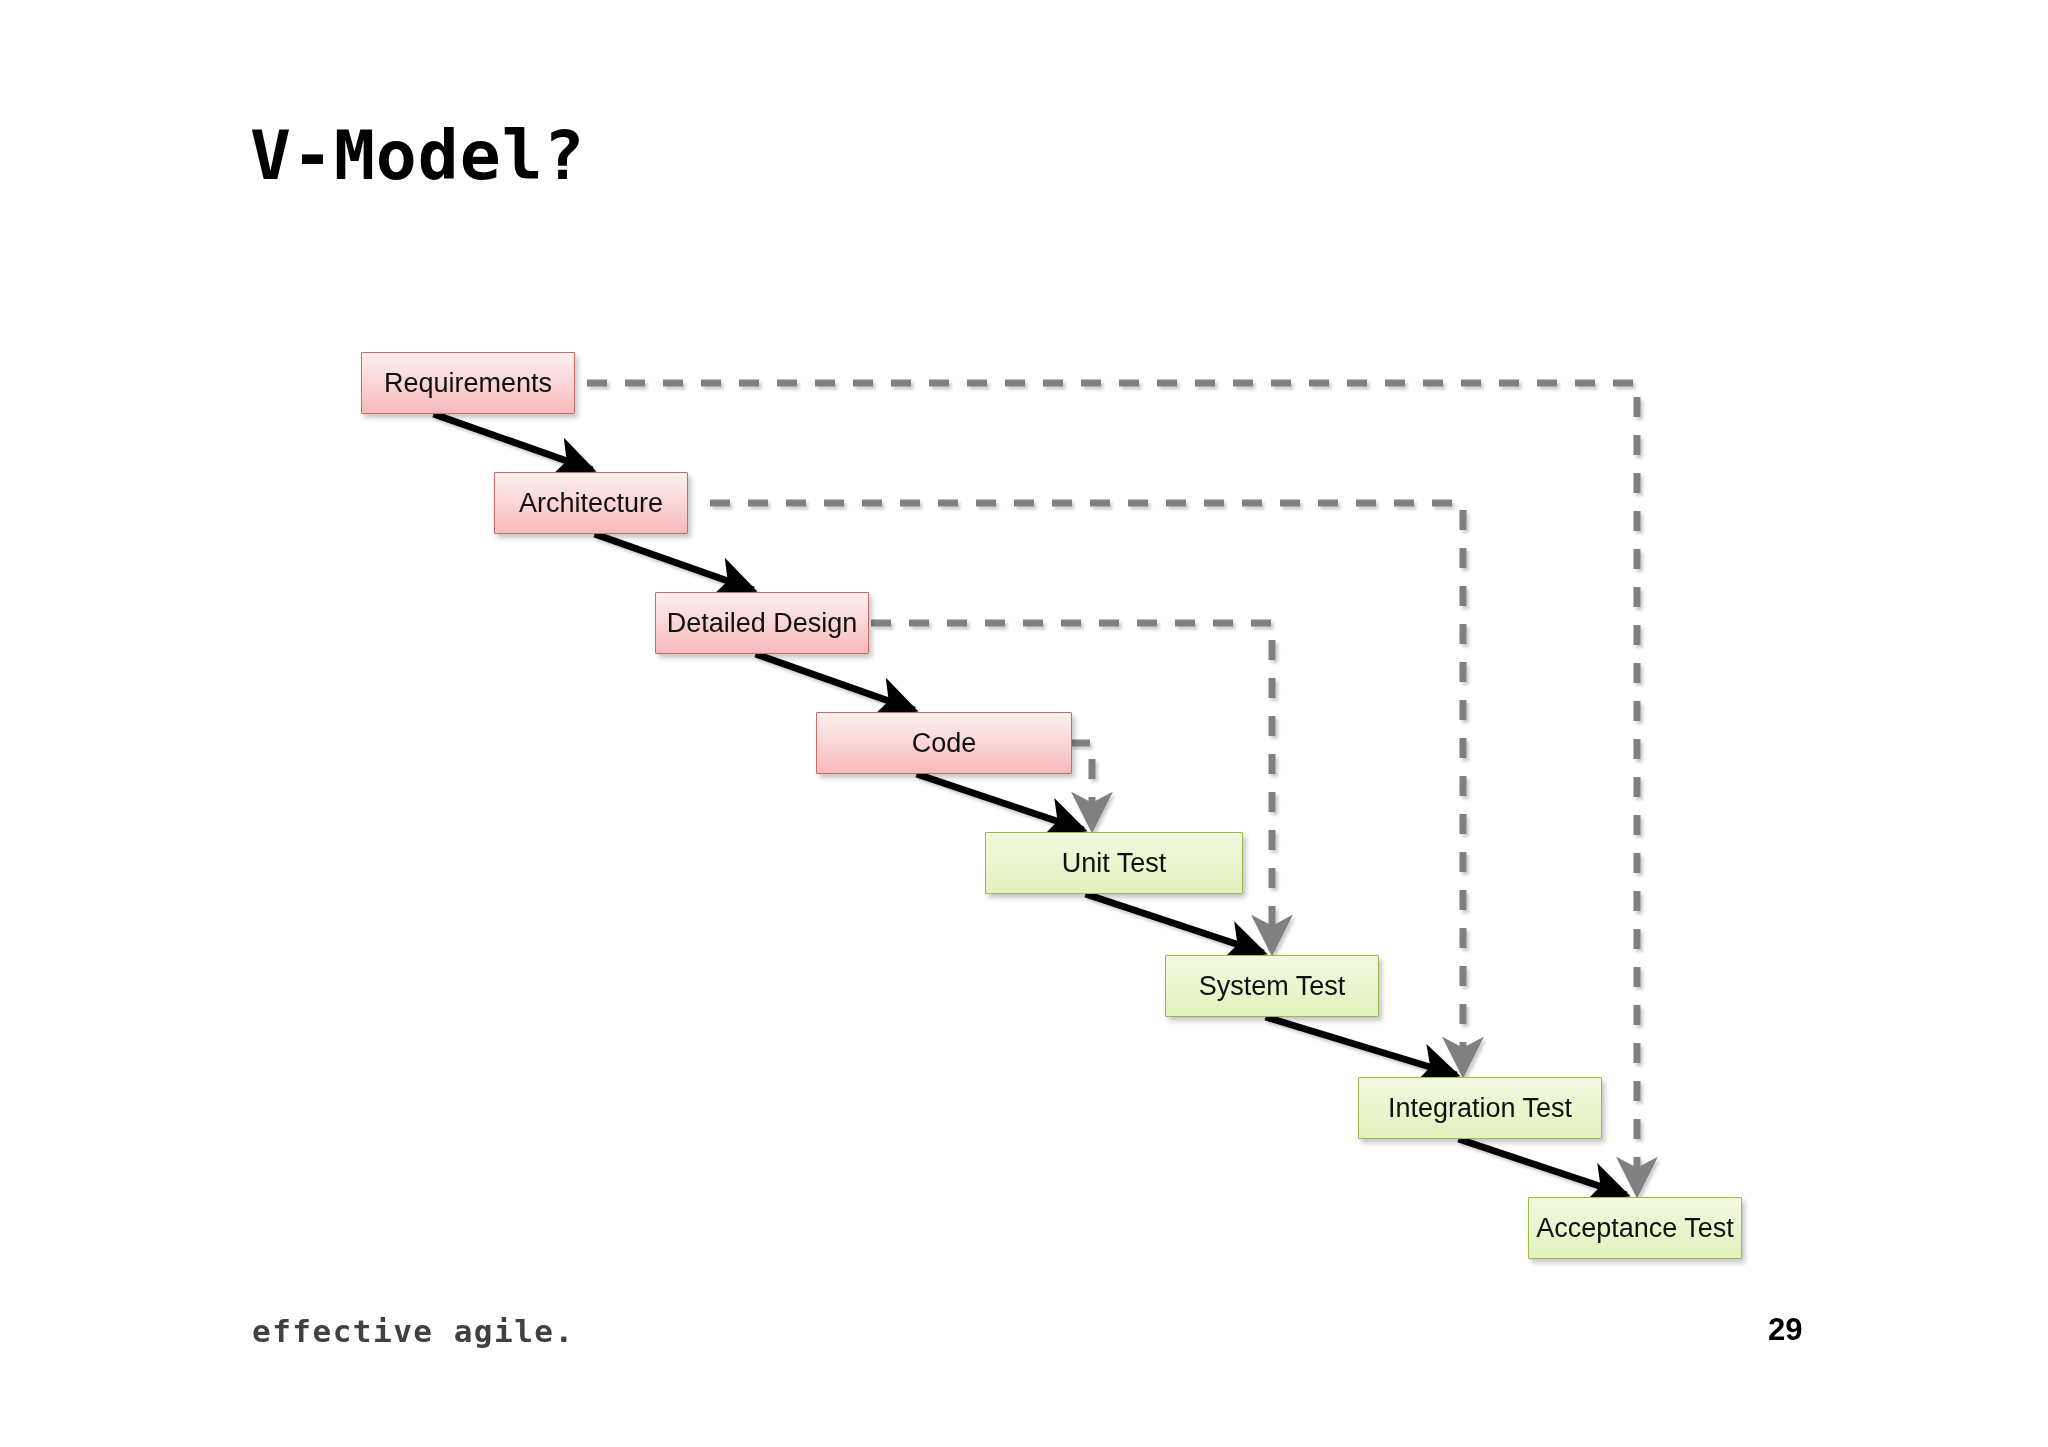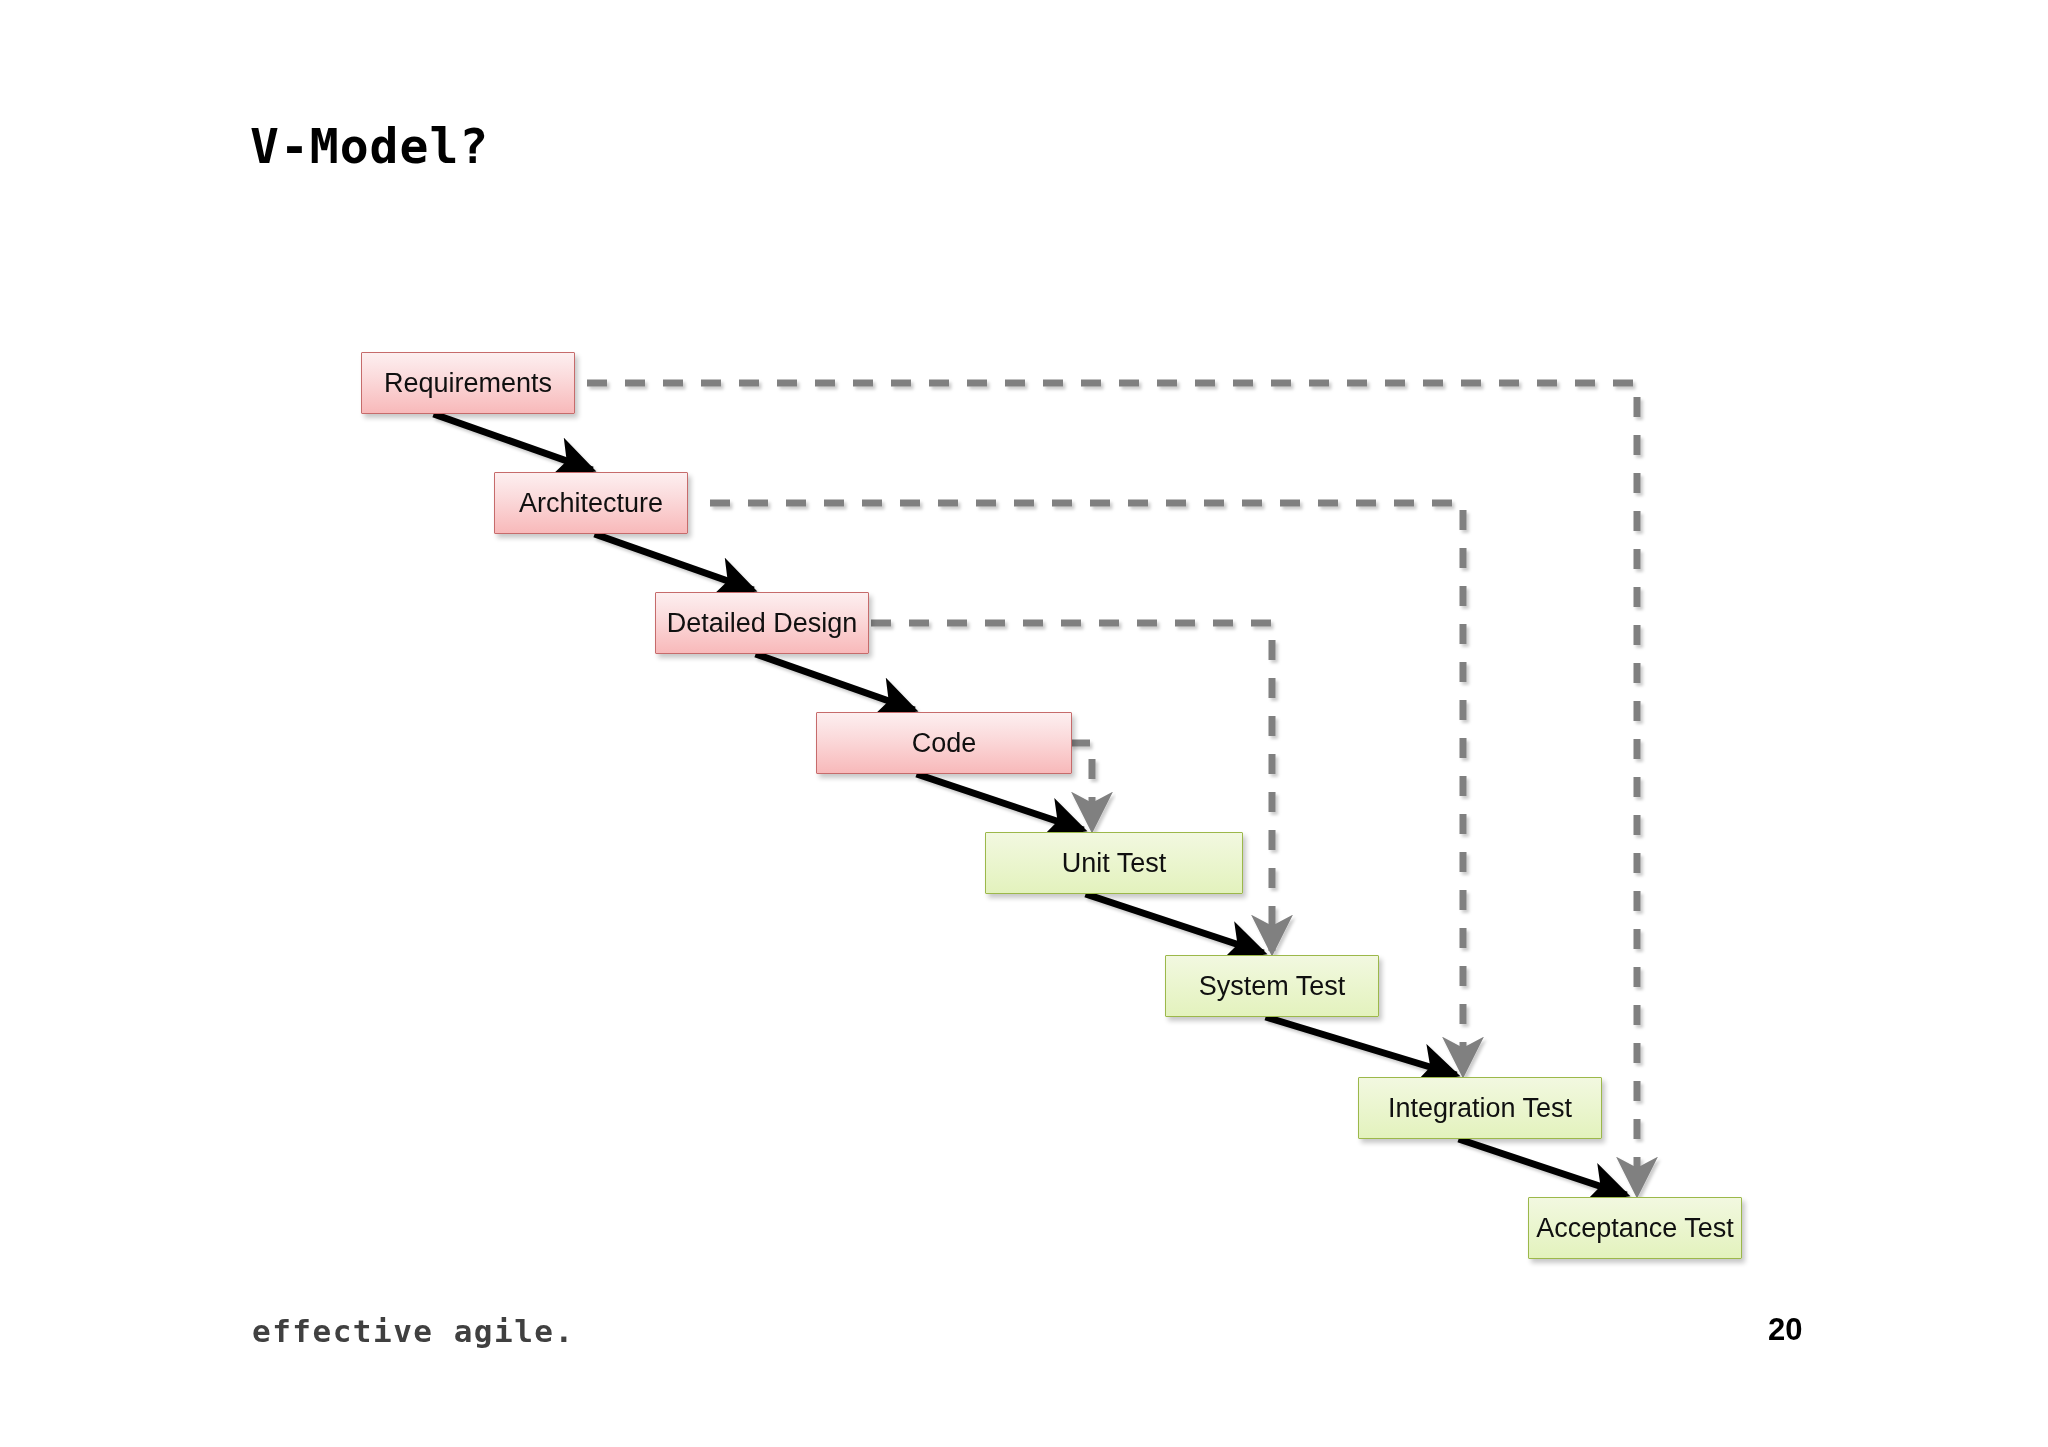--- a/index.html
+++ b/index.html
@@ -24,21 +24,21 @@
     background: #ffffff;
   }
 
   
   #title {
     position: absolute;
     left: 250px;
     top: 122px;
     font-family: "DejaVu Sans Mono", "Liberation Mono", monospace;
     font-weight: bold;
-    font-size: 48px;
+    font-size: 68px;
     letter-spacing: 1px;
     color: #000000;
     white-space: nowrap;
     line-height: 1;
   }
 
   
   #footer-brand {
     position: absolute;
     left: 252px;
@@ -154,15 +154,15 @@
       <div class="node test" style="left: 1358px; top: 1077px; width: 244px; height: 62px;">
         <span class="node-label">Integration Test</span>
       </div>
       <div class="node test" style="left: 1528px; top: 1197px; width: 214px; height: 62px;">
         <span class="node-label">Acceptance Test</span>
       </div>
     </div>
 
   <div id="footer-brand">effective agile.</div>
 
-  <div id="footer-page">20</div>
+  <div id="footer-page">29</div>
 
 </div>
 
 </body></html>

